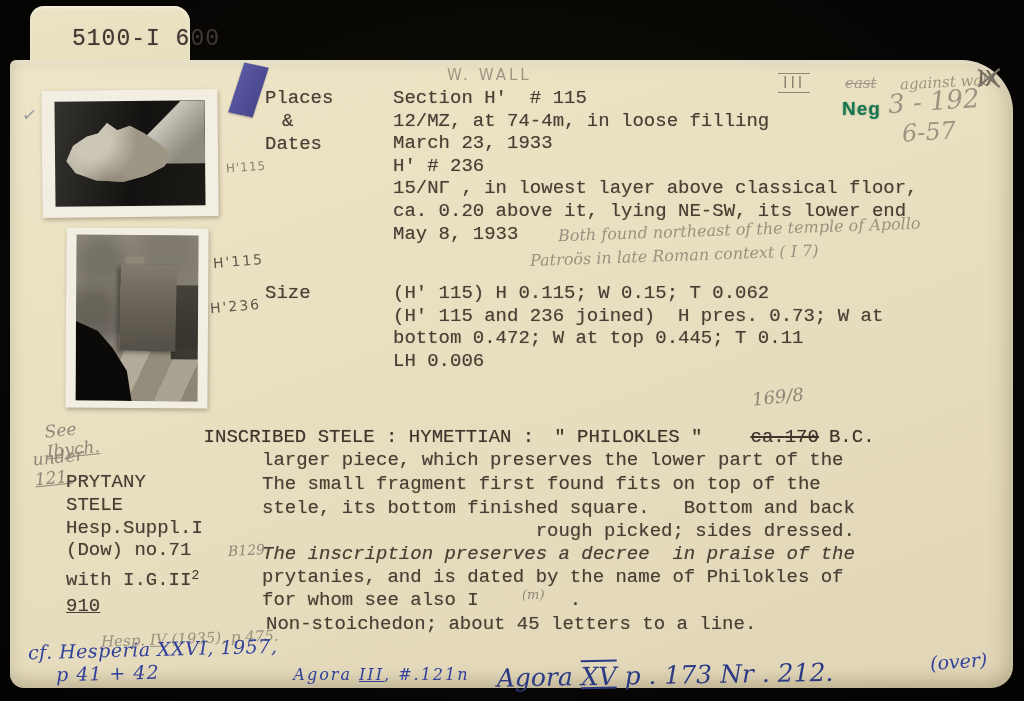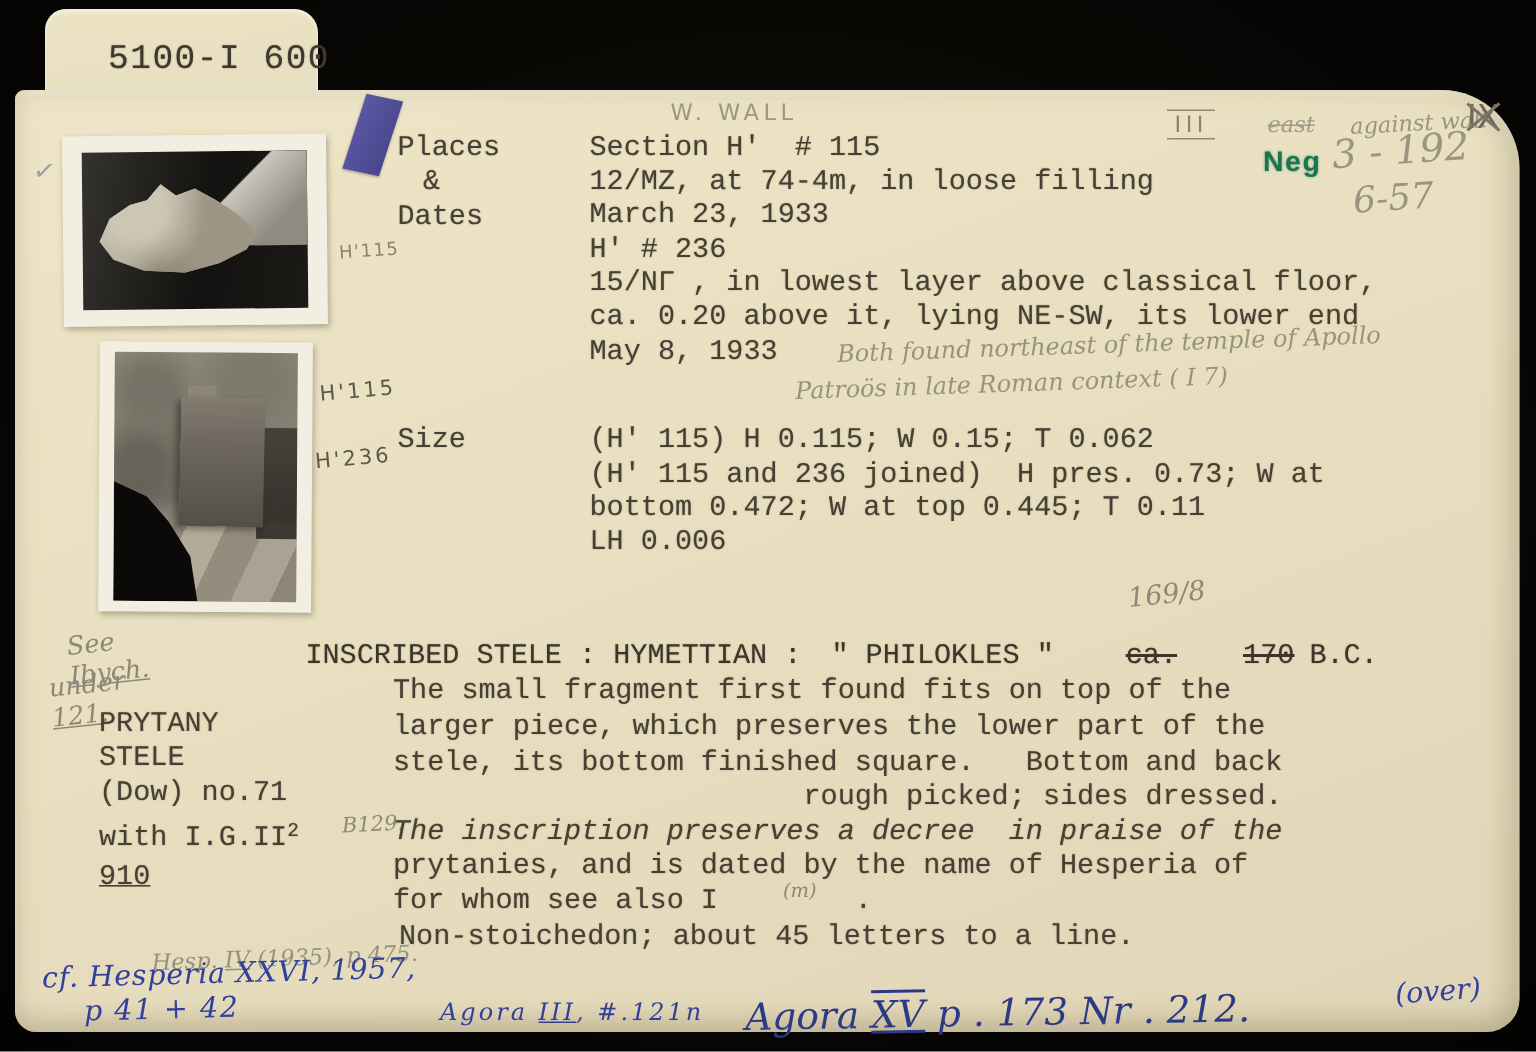--- a/index.html
+++ b/index.html
@@ -4,21 +4,21 @@
 <style>
   html,body{margin:0;padding:0;}
   body{
     width:1024px;height:701px;position:relative;overflow:hidden;
     background:radial-gradient(ellipse at 50% 45%, #111009 0%, #070604 70%, #030302 100%);
     font-family:"Liberation Sans", sans-serif;
   }
   .abs{position:absolute;}
   
   .card-tab{
-    position:absolute;left:30px;top:6px;width:182px;height:70px;
+    position:absolute;left:30px;top:6px;width:160px;height:70px;
     background:linear-gradient(170deg,#ece3c4,#e7debf);
     border-radius:14px 16px 0 0;
     box-shadow:inset 0 2px 3px rgba(255,255,250,.5);
   }
   .card-body{
     position:absolute;left:10px;top:60px;width:1003px;height:628px;
     background:linear-gradient(160deg,#eee5c8 0%,#e9e0c1 40%,#e4dabb 78%,#e0d5b6 100%);
     border-radius:6px 52px 22px 14px;
     box-shadow:inset 0 -8px 16px rgba(95,82,50,.22), inset -10px 0 18px rgba(95,82,50,.12), inset 0 3px 4px rgba(255,255,248,.4);
   }
@@ -129,52 +129,53 @@
   <div class="abs typed" style="left:255px;top:222px;">Size</div>
   <div class="abs" style="left:383px;top:222px;">
     <div class="typed">(H' 115) H 0.115; W 0.15; T 0.062</div>
     <div class="typed">(H' 115 and 236 joined)  H pres. 0.73; W at</div>
     <div class="typed">bottom 0.472; W at top 0.445; T 0.11</div>
     <div class="typed">LH 0.006</div>
   </div>
 
   
   <div class="abs typed" style="left:148px;top:343px;color:#3d352c;">
-    <span>INSCRIBED STELE : HYMETTIAN :</span><span style="margin-left:20px;">" PHILOKLES "</span><span class="struck" style="margin-left:48px;">ca.</span><span class="struck" style="margin-left:44px;">170</span><span style="margin-left:10px;">B.C.</span>
+    <span>INSCRIBED STELE : HYMETTIAN :</span><span style="margin-left:20px;">" PHILOKLES "</span><span class="struck" style="margin-left:48px;">ca.</span><span class="struck" style="">170</span><span style="margin-left:10px;">B.C.</span>
   </div>
   <div class="abs hand pencil" style="left:742px;top:326px;font-size:18px;transform:rotate(-6deg);">169/8</div>
 
   
   <div class="abs hand pencil" style="left:14px;top:340px;font-size:17px;transform:rotate(-6deg);">
     <span>See</span>
     <span class="u">Ibych.</span>
   </div>
   <div class="abs hand pencil" style="left:2px;top:368px;font-size:17px;transform:rotate(-6deg);">
     <span>under</span>
     <span class="u">121.</span>
   </div>
 
   
   <div class="abs" style="left:56px;top:410px;">
     <div class="typed" style="line-height:24px;">PRYTANY</div>
     <div class="typed" style="line-height:23px;">STELE</div>
+    <div class="typed" style="line-height:22px;">Hesp.Suppl.I</div>
     <div class="typed" style="line-height:23px;">(Dow) no.71</div>
     <div class="typed" style="line-height:27px;"><span>with I.G.II</span><sup>2</sup></div>
     <div class="typed" style="line-height:24px;text-decoration:underline;">910</div>
   </div>
   <div class="abs hand pencil" style="left:218px;top:482px;font-size:14px;transform:rotate(-3deg);">B129.</div>
 
   
   <div class="abs" style="left:252px;top:388px;">
+    <div class="typed" style="line-height:24px;">larger piece, which preserves the lower part of the</div>
     <div class="typed" style="line-height:24px;">The small fragment first found fits on top of the</div>
-    <div class="typed" style="line-height:24px;">larger piece, which preserves the lower part of the</div>
     <div class="typed" style="line-height:24px;">stele, its bottom finished square.   Bottom and back</div>
     <div class="typed" style="line-height:23px;text-align:right;">rough picked; sides dressed.</div>
     <div class="typed" style="line-height:23px;font-style:italic;">The inscription preserves a decree  in praise of the</div>
-    <div class="typed" style="line-height:23px;">prytanies, and is dated by the name of Hesperia of</div>
+    <div class="typed" style="line-height:23px;">prytanies, and is dated by the name of Philokles of</div>
     <div class="typed" style="line-height:22px;">for whom see also I        .</div>
   </div>
   <div class="abs hand pencil" style="left:512px;top:527px;font-size:13px;">(m)</div>
   <div class="abs typed" style="left:256px;top:553px;">Non-stoichedon; about 45 letters to a line.</div>
 
   
   <div class="abs hand pencil" style="left:72px;top:552px;font-size:15px;transform:rotate(-2deg);color:#97917e;">
     <span>Hesp. </span><span class="u">IV</span><span> (1935), p.475.</span>
   </div>
 

